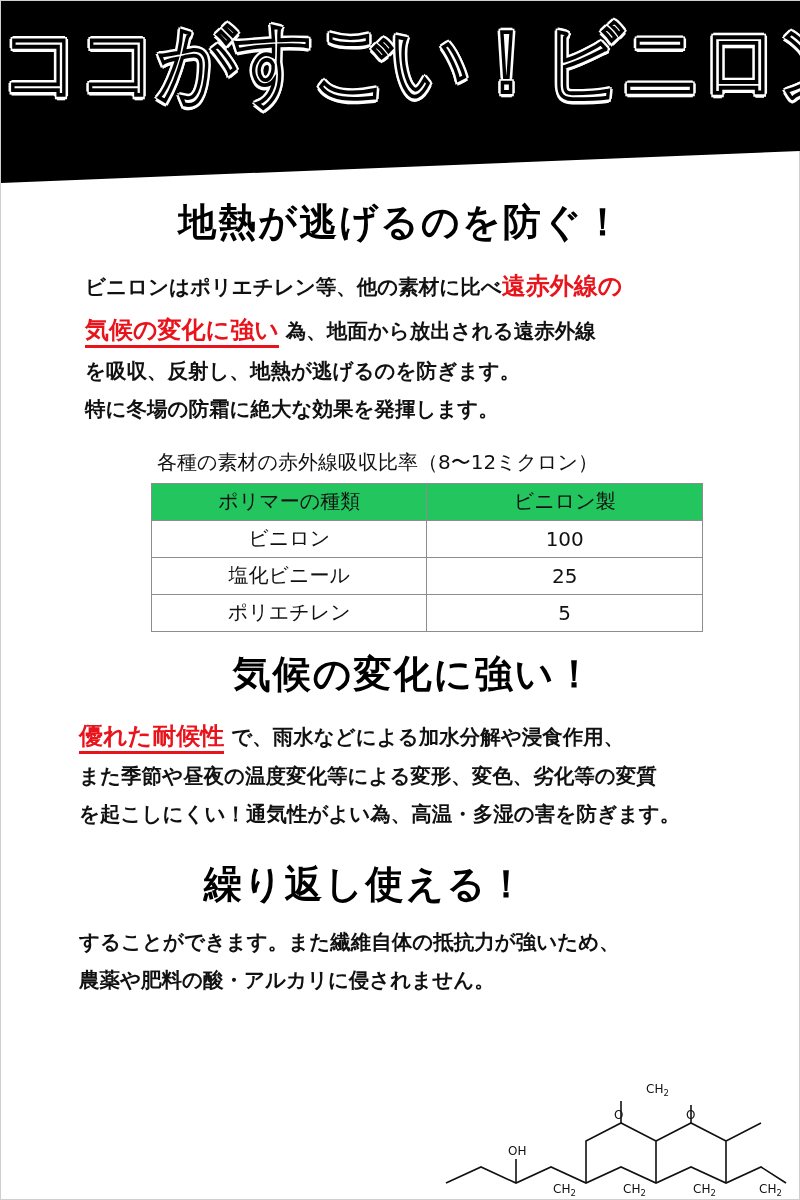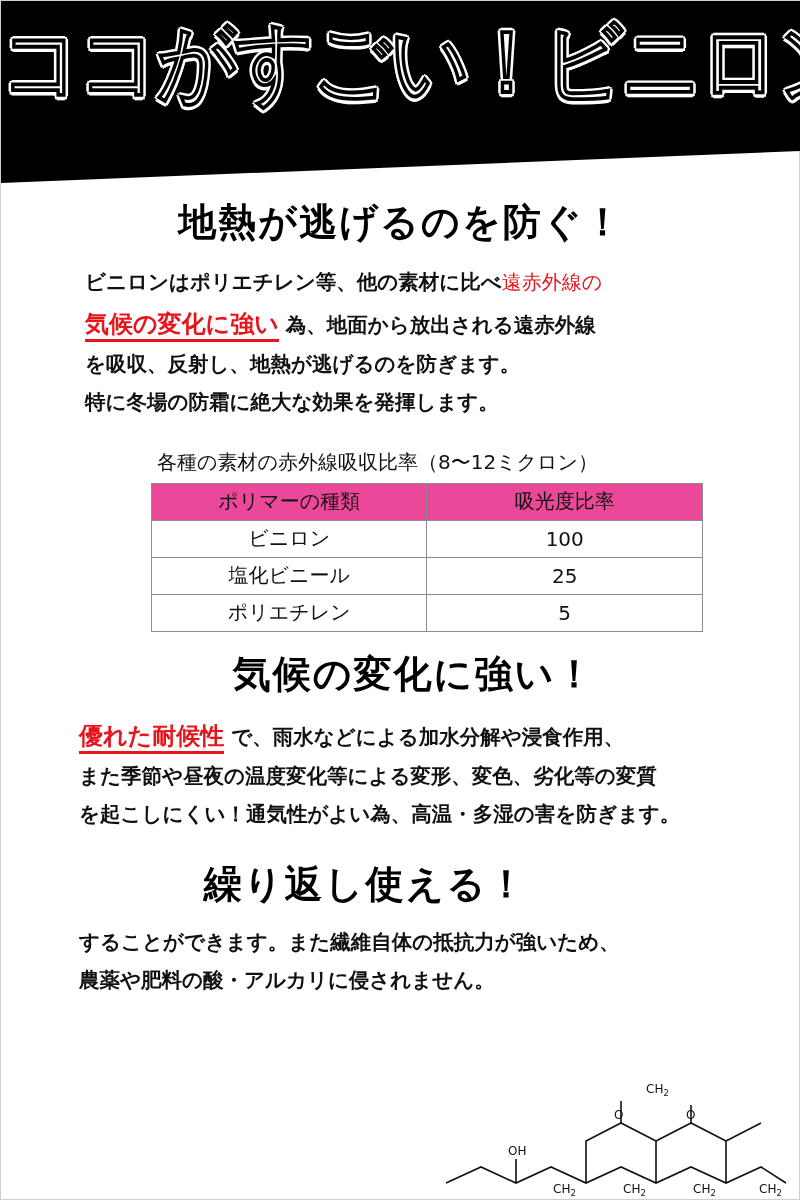--- a/index.html
+++ b/index.html
@@ -71,22 +71,22 @@
     font-weight: bold;
     font-size: 20.5px;
     line-height: 1.85;
     color: #111;
   }
   .line {
     white-space: nowrap;
   }
   .hl {
     color: #e8131b;
-    font-weight: normal;
-    font-size: 20px;
+    font-weight: bold;
+    font-size: 24px;
   }
   .hl-u {
     color: #e8131b;
     font-weight: bold;
     font-size: 24px;
     border-bottom: 3px solid #e8131b;
     padding-bottom: 1px;
   }
 
   
@@ -124,21 +124,21 @@
   }
   table.absorb th,
   table.absorb td {
     border: 1px solid #8d8d8d;
     text-align: center;
     padding: 4px 0 5px;
     font-weight: normal;
     color: #111;
   }
   table.absorb thead th {
-    background: #ec4899;
+    background: #22c55e;
   }
   table.absorb col.c1 { width: 276px; }
   table.absorb col.c2 { width: 276px; }
   td.value-accent { color: #e8131b; }
 
   
   #block2 {
     position: absolute;
     top: 648px;
     left: 0;
@@ -210,21 +210,21 @@
   <div class="table-wrap">
     <div class="table-caption">各種の素材の赤外線吸収比率（8〜12ミクロン）</div>
     <table class="absorb">
       <colgroup>
           <col class="c1">
           <col class="c2">
         </colgroup>
       <thead>
         <tr>
           <th>ポリマーの種類</th>
-          <th>吸光度比率</th>
+          <th>ビニロン製</th>
         </tr>
       </thead>
       <tbody>
         <tr>
           <td>ビニロン</td>
           <td class="value-accent">100</td>
         </tr>
         <tr>
           <td>塩化ビニール</td>
           <td>25</td>

